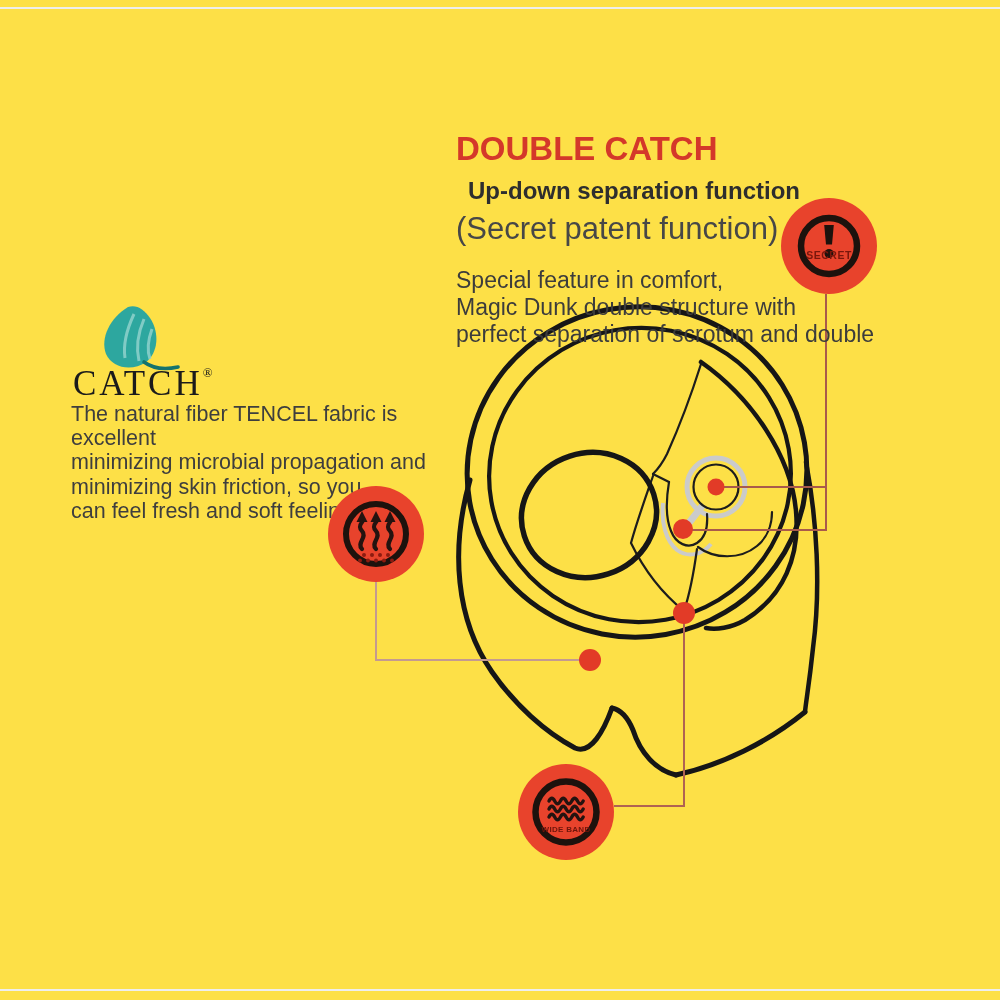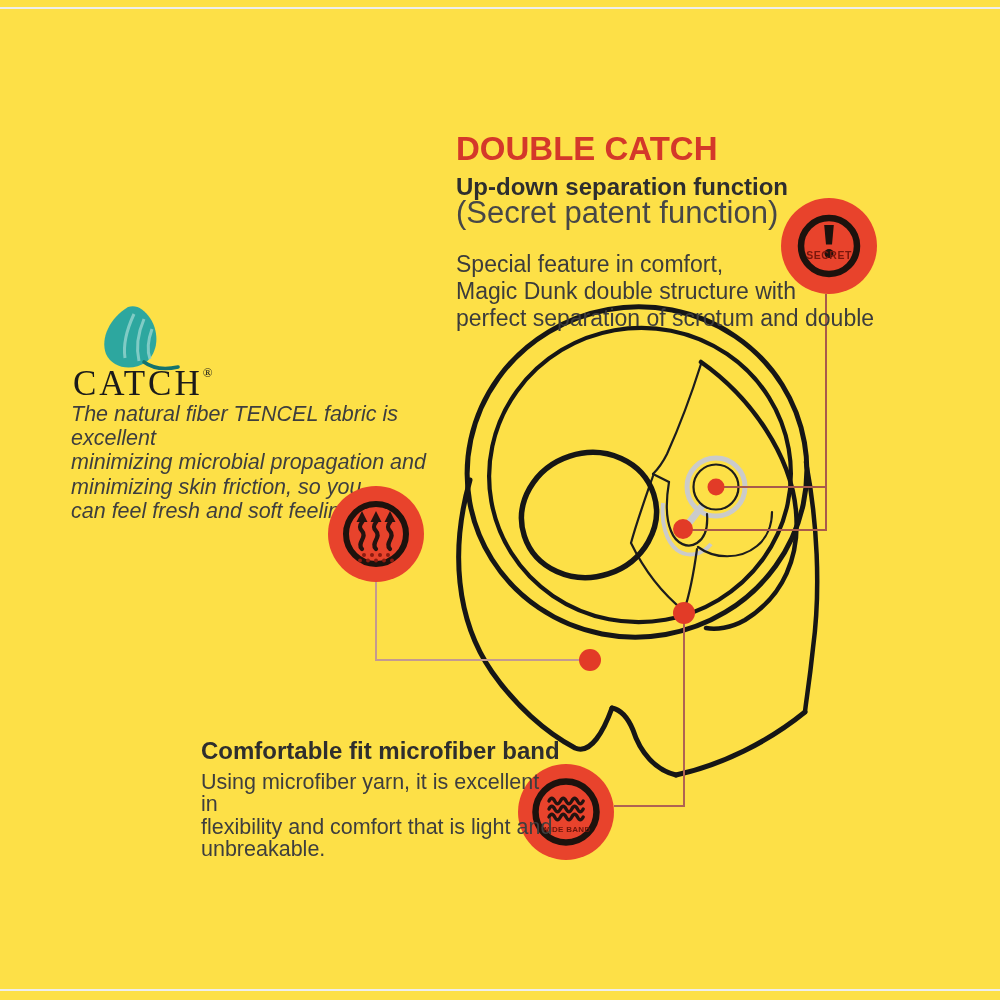--- a/index.html
+++ b/index.html
@@ -5,32 +5,32 @@
   html,body{margin:0;padding:0;background:#ffffff;}
   #canvas{position:relative;width:1000px;height:1000px;background:#fde047;overflow:hidden;
           font-family:"Liberation Sans",sans-serif;color:#3c3c3c;}
   .edge-line{position:absolute;left:0;width:1000px;height:2px;background:#eeeeee;}
   #edge-top{top:7px;} #edge-bottom{top:989px;}
 
   
   #header{position:absolute;left:456px;top:132px;width:420px;}
   #header h1{margin:0 0 8px 0;font-size:33px;line-height:34px;font-weight:bold;
              letter-spacing:0px;color:#d4382a;}
-  .hsub{margin:0;font-size:24px;line-height:26px;font-weight:bold;color:#2e2e2e;}
+  .hsub{margin:12px;font-size:24px;line-height:26px;font-weight:bold;color:#2e2e2e;}
   .hnote{margin:0 0 25px 0;font-size:31px;line-height:26px;color:#474747;}
   .hline{display:block;font-size:23px;line-height:27px;color:#3c3c3c;}
 
   
   #tencel{position:absolute;left:71px;top:300px;width:400px;}
   #leaf{position:absolute;left:23px;top:4px;width:92px;height:72px;}
   #tencel-word{position:absolute;left:2px;top:64px;font-family:"Liberation Serif",serif;
                font-size:35px;letter-spacing:3px;color:#1b1b1b;}
   #tencel-word .tm{font-size:13px;vertical-align:18px;letter-spacing:0;}
   #tencel-desc{position:absolute;left:0px;top:102px;}
-  .tline{display:block;font-size:21.5px;line-height:24.2px;color:#3e3e3e;font-style:italic;}
+  .tline{display:block;font-size:21.5px;line-height:24.2px;color:#3e3e3e;}
 
   
   #band-note{position:absolute;left:201px;top:738px;width:360px;}
   #band-note h2{margin:0 0 7px 0;font-size:24px;line-height:26px;font-weight:bold;color:#2e2e2e;}
   .bline{display:block;font-size:21.5px;line-height:22.3px;color:#3e3e3e;}
 
   
   #art{position:absolute;left:0;top:0;width:1000px;height:1000px;}
   .badge{position:absolute;}
   svg text{font-family:"Liberation Sans",sans-serif;}
@@ -164,20 +164,14 @@
       <circle cx="0" cy="0" r="30.5" fill="none" stroke="#1d120d" stroke-width="6.5"></circle>
       <g stroke="#241310" stroke-width="3.4" fill="none" stroke-linecap="round">
         <path d="M -17,-11 q 2.8,-5.5 5.7,0 q 2.8,5.5 5.7,0 q 2.8,-5.5 5.7,0 q 2.8,5.5 5.7,0 q 2.8,-5.5 5.7,0 q 2.8,5.5 5.7,0"></path>
         <path d="M -17,-3 q 2.8,-5.5 5.7,0 q 2.8,5.5 5.7,0 q 2.8,-5.5 5.7,0 q 2.8,5.5 5.7,0 q 2.8,-5.5 5.7,0 q 2.8,5.5 5.7,0"></path>
         <path d="M -17,5 q 2.8,-5.5 5.7,0 q 2.8,5.5 5.7,0 q 2.8,-5.5 5.7,0 q 2.8,5.5 5.7,0 q 2.8,-5.5 5.7,0 q 2.8,5.5 5.7,0"></path>
       </g>
       <text x="0" y="19.5" text-anchor="middle" font-size="8" font-weight="bold" letter-spacing="0.3" fill="#6e150b">WIDE BAND</text>
     </svg>
   </div>
 
-  <div id="band-note">
-    <h2>Comfortable fit microfiber band</h2>
-    <span class="bline">Using microfiber yarn, it is excellent in</span>
-    <span class="bline">flexibility and comfort that is light and</span>
-    <span class="bline">unbreakable.</span>
-  </div>
 
 </div>
 
 </body></html>

